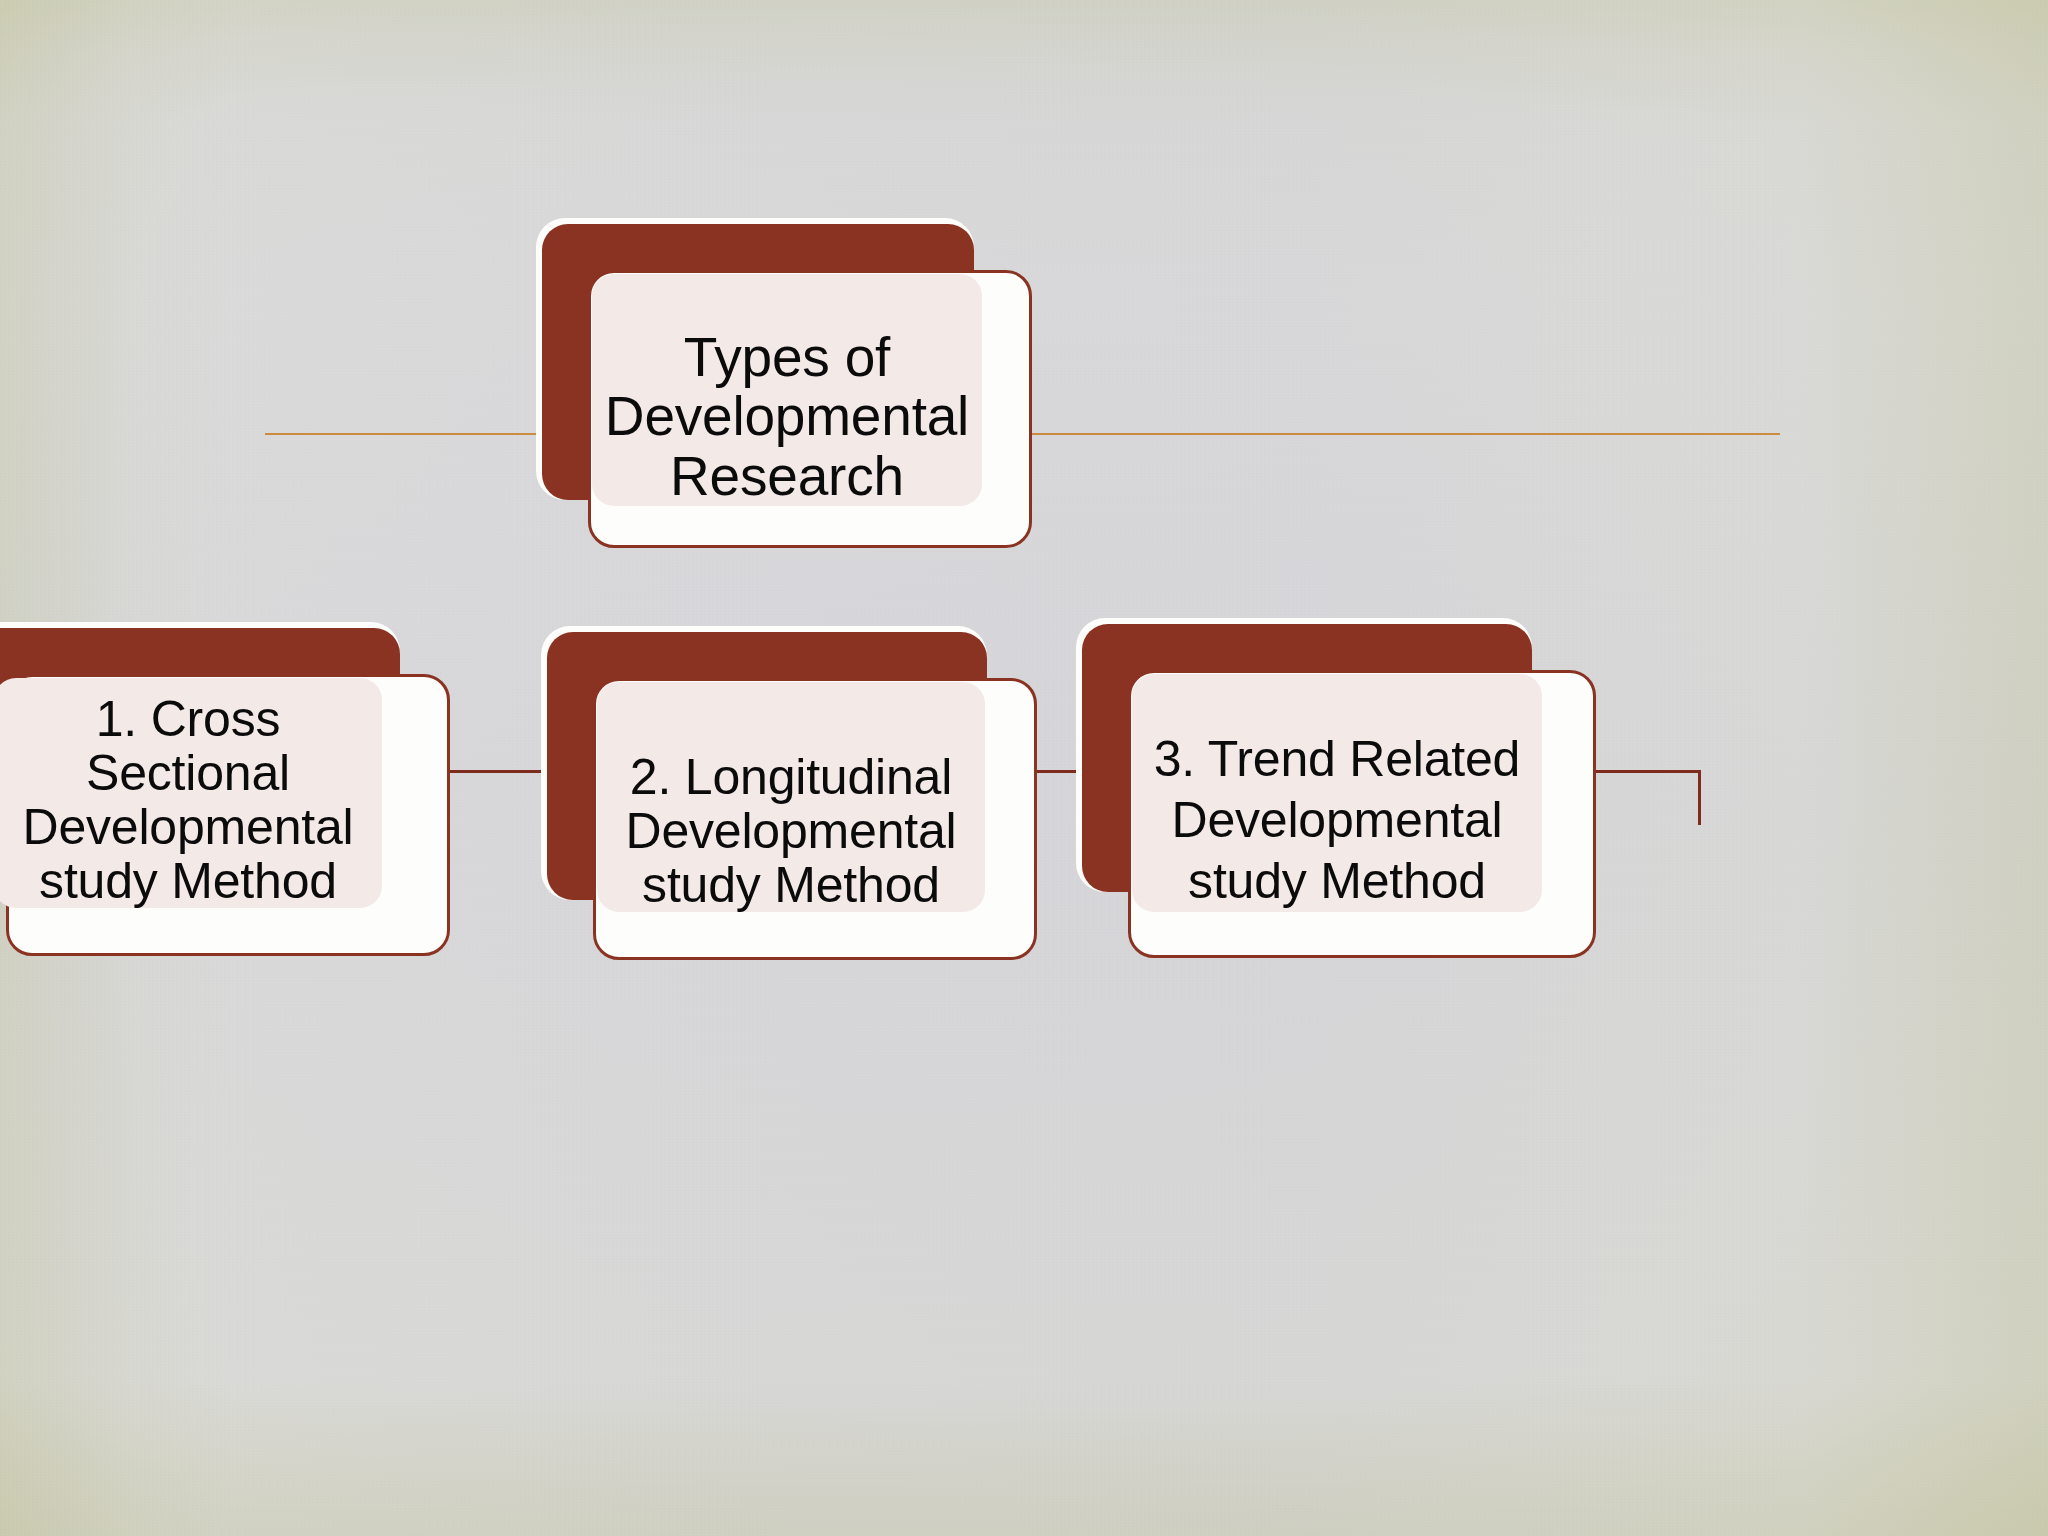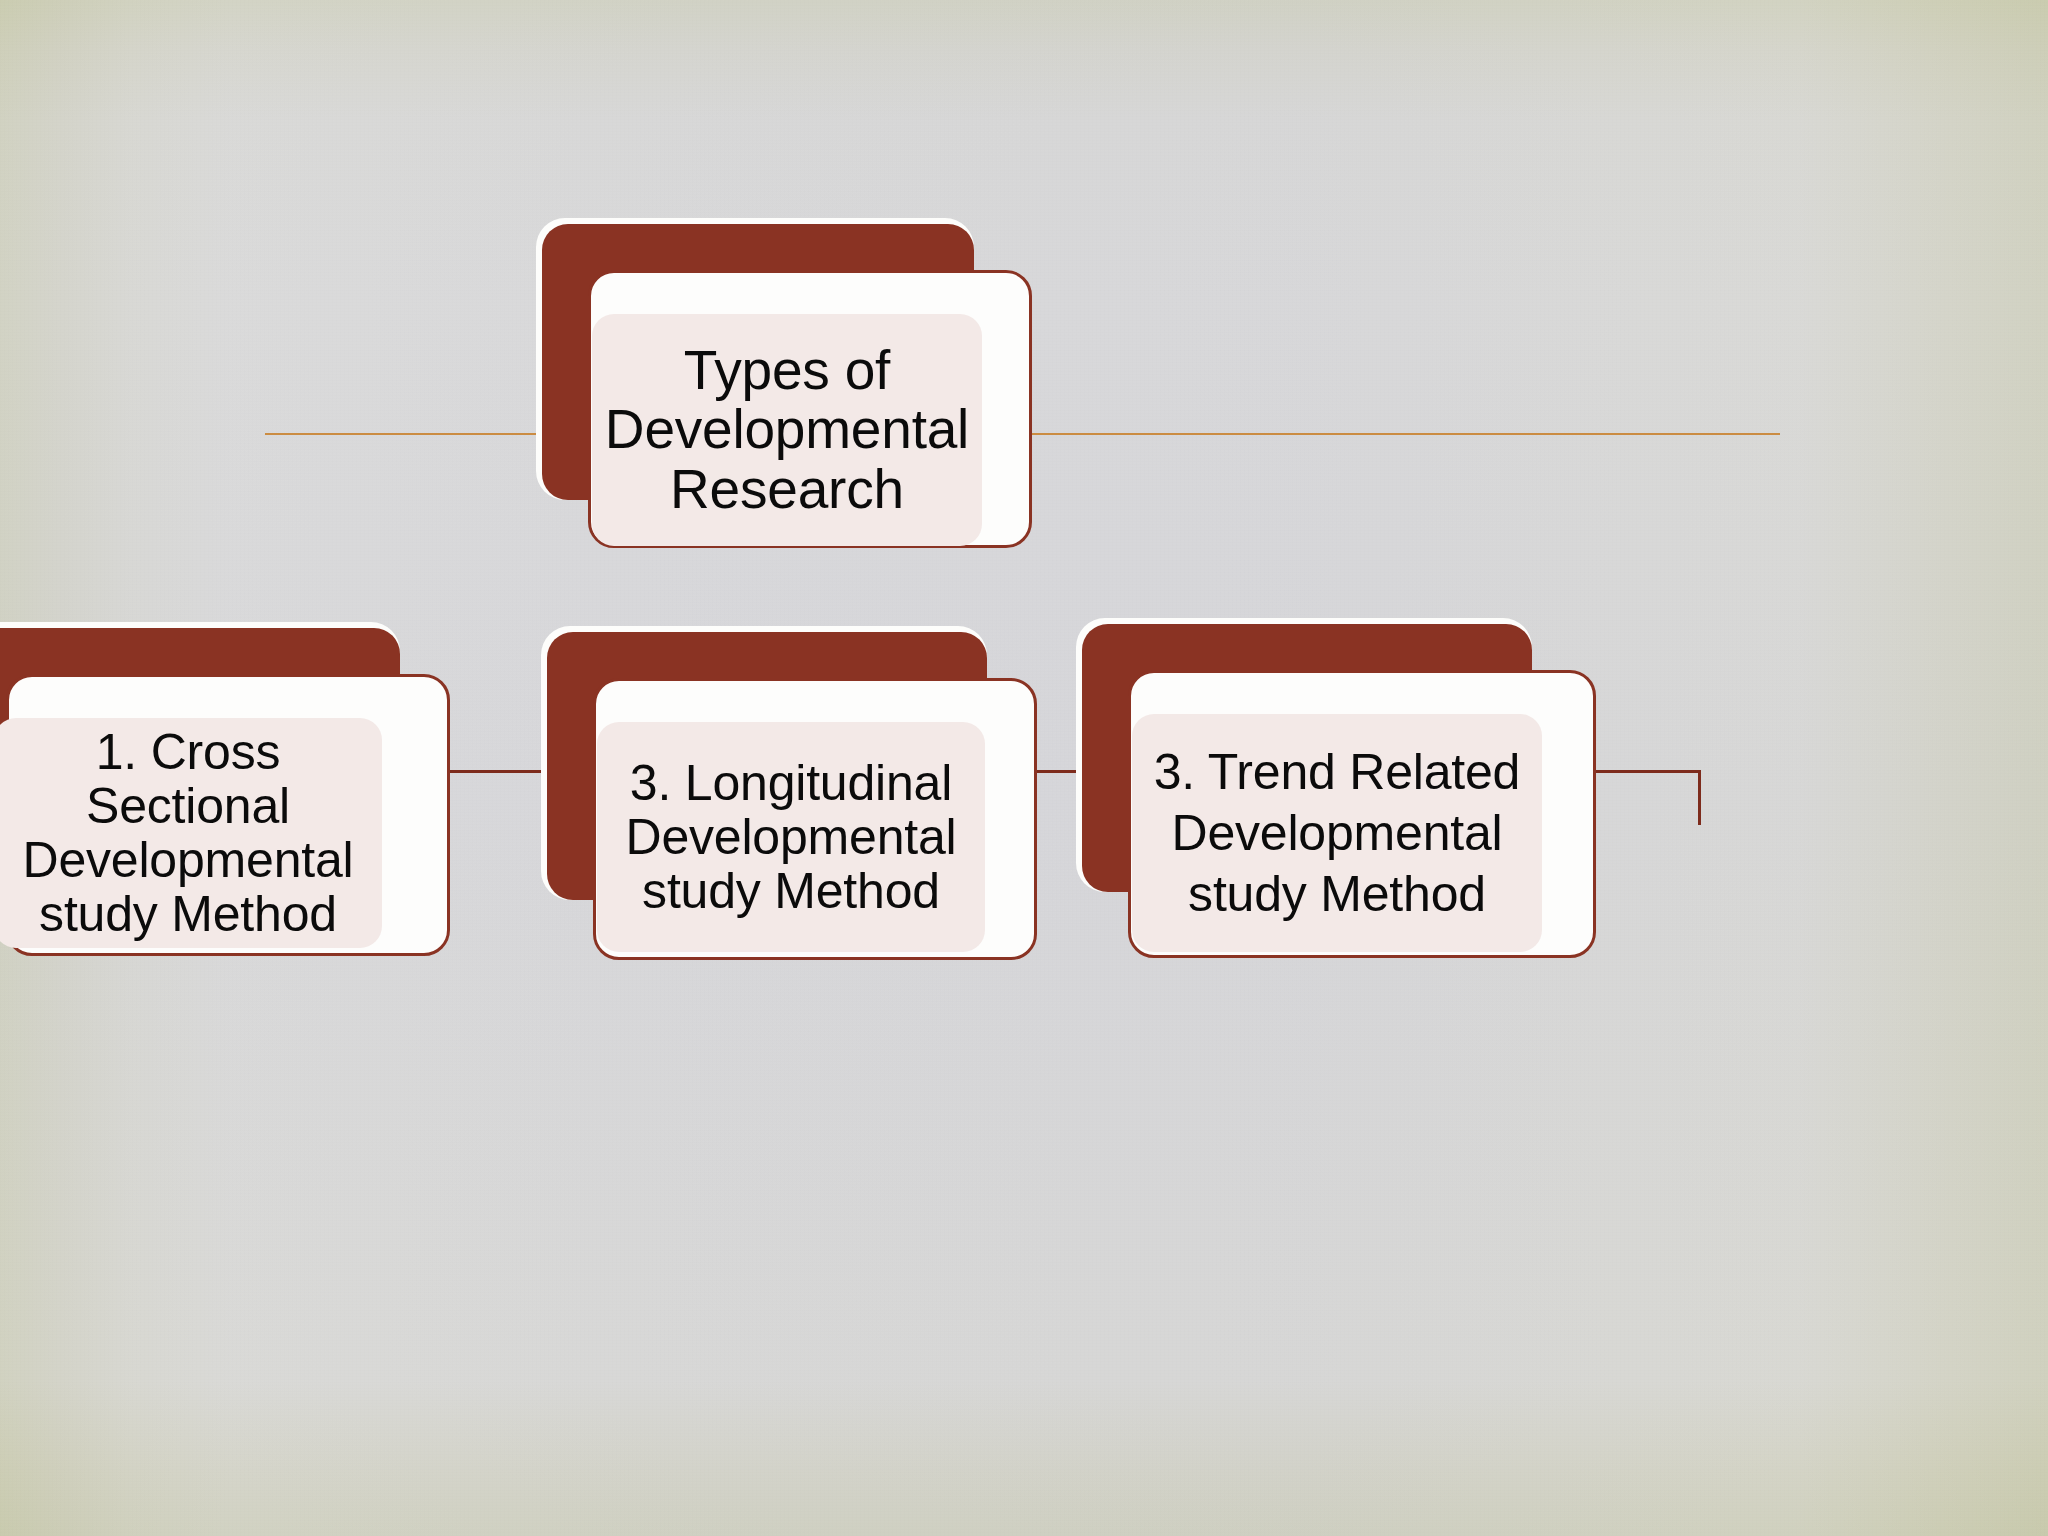--- a/index.html
+++ b/index.html
@@ -90,24 +90,23 @@
     border: 3px solid #8a3323;
     border-radius: 26px;
     box-sizing: border-box;
   }
   
   .plate-face {
     position: absolute;
     background: #f3e9e7;
     border-radius: 22px;
     display: flex;
-    align-items: center;
+    align-items: flex-end;
     justify-content: center;
     box-sizing: border-box;
-    margin-top: 40px;
   }
   .node-label {
     color: #0b0b0b;
     text-align: center;
     line-height: 1.08;
     white-space: pre-line;
     letter-spacing: -0.2px;
   }
 
   
@@ -171,21 +170,21 @@
 Sectional
 Developmental
 study Method</div>
     </div>
   </div>
 
   <div class="node" id="node-2">
     <div class="plate-back"></div>
     <div class="plate-white"></div>
     <div class="plate-face">
-      <div class="node-label">3. Longitudinal
+      <div class="node-label">2. Longitudinal
 Developmental
 study Method</div>
     </div>
   </div>
 
   <div class="node" id="node-3">
     <div class="plate-back"></div>
     <div class="plate-white"></div>
     <div class="plate-face">
       <div class="node-label">3. Trend Related

